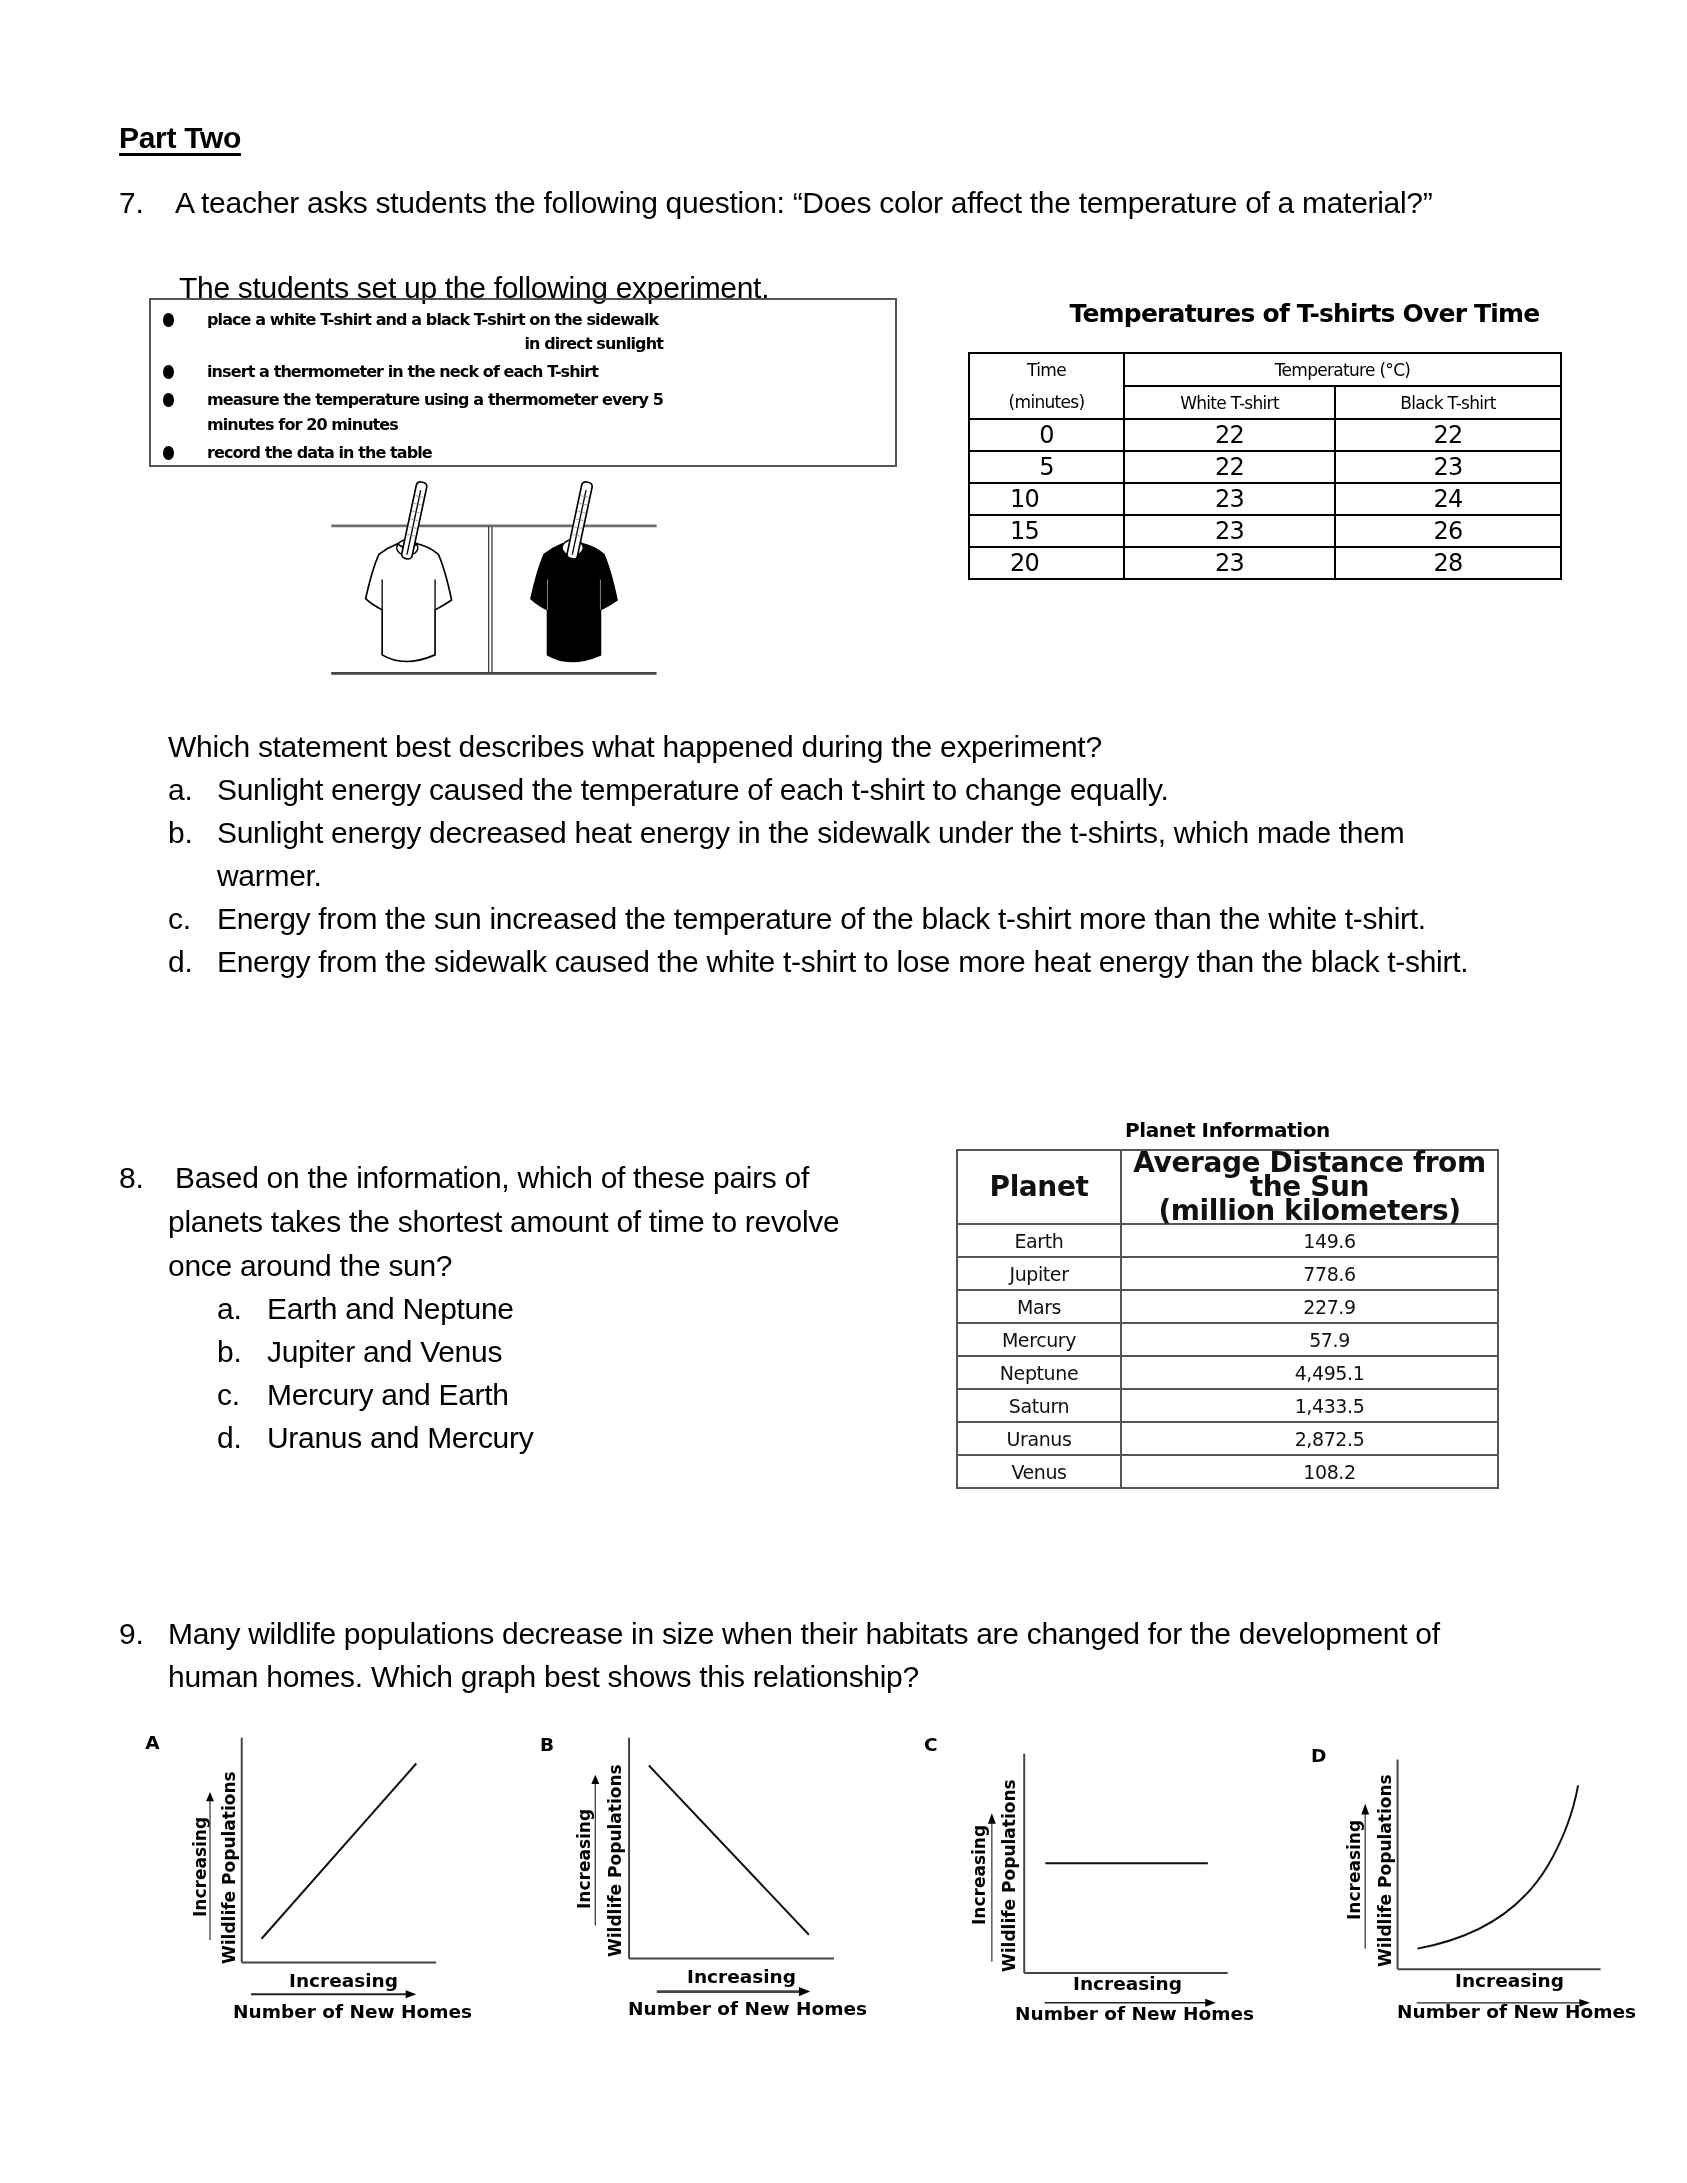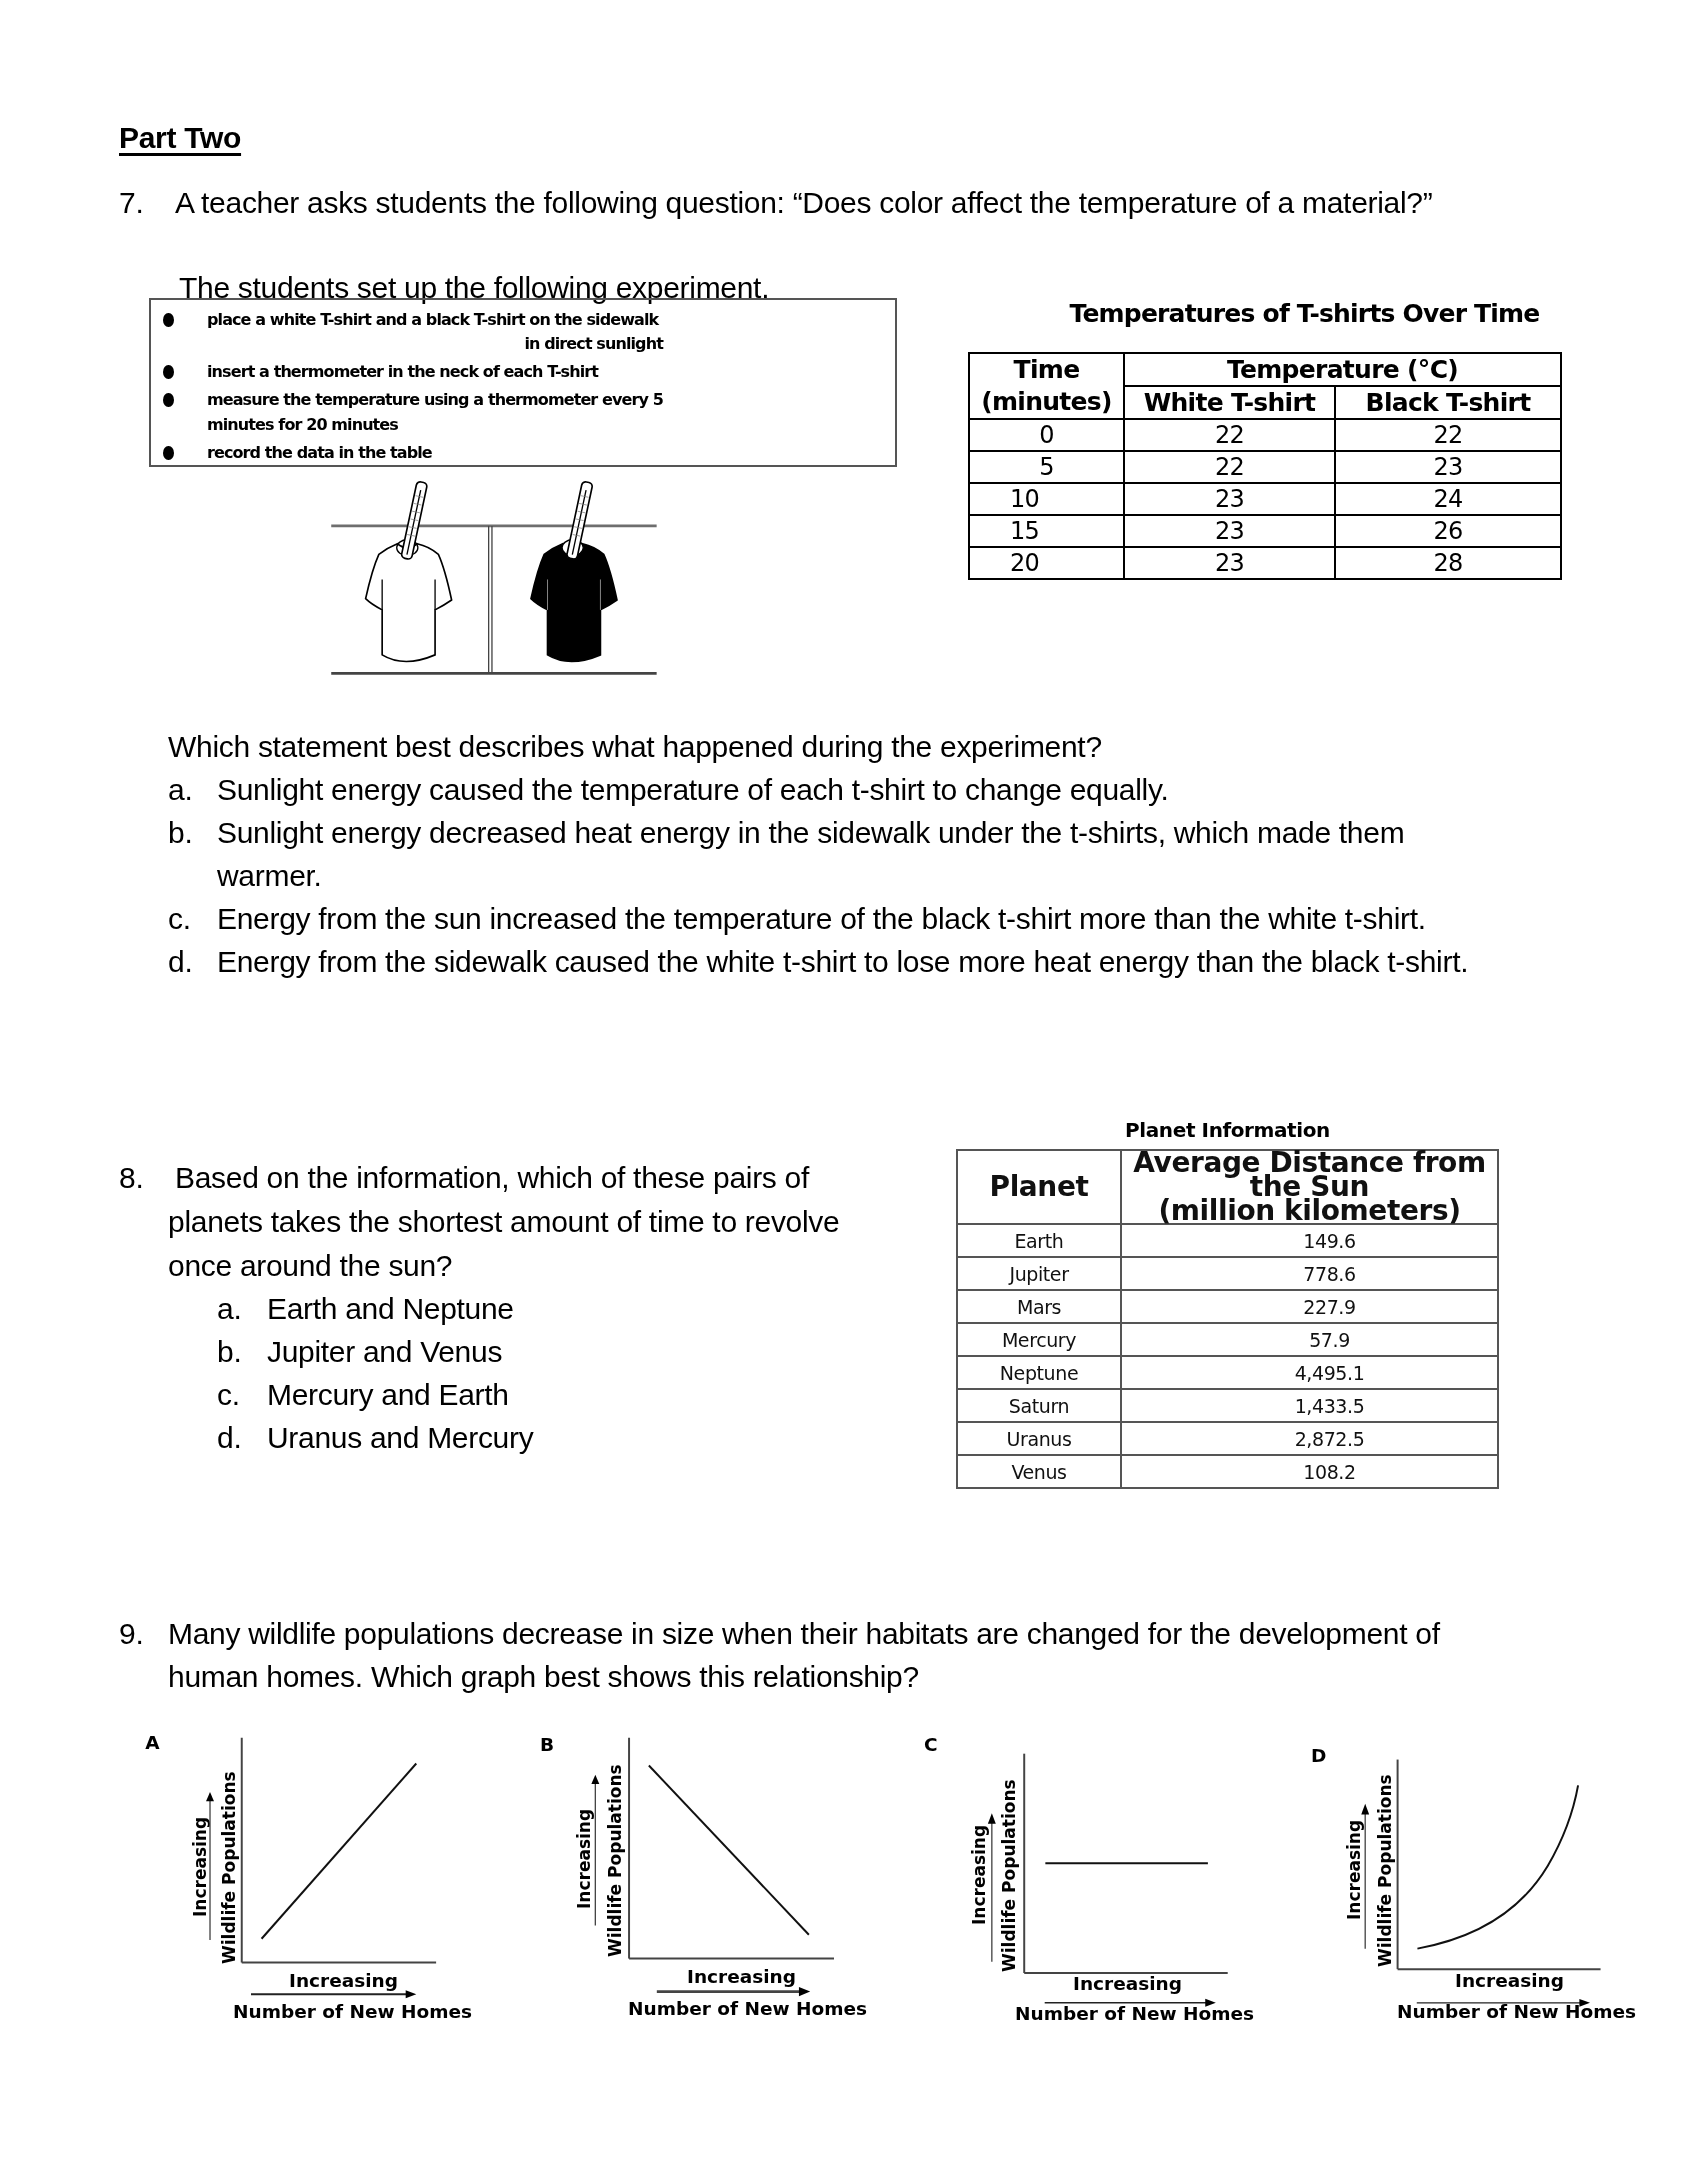--- a/index.html
+++ b/index.html
@@ -12,21 +12,21 @@
   
   .proc-box { position: absolute; left: 149px; top: 298px; width: 748px; height: 169px; border: 2px solid #555; box-sizing: border-box; }
   .proc-box ul { list-style: none; margin: 0; padding: 0; position: absolute; left: 0; top: 6.6px; }
   .proc-box li { position: relative; padding-left: 56px; font-family: "DejaVu Sans", sans-serif; font-weight: bold; font-size: 16px; line-height: 26px; letter-spacing: -0.9px; white-space: nowrap; }
   .proc-box li .bullet { position: absolute; left: 12px; top: 6px; width: 10.6px; height: 14px; border-radius: 50%; background: #000; }
 
   
   .tbl-title { position: absolute; left: 959px; top: 299px; width: 691px; text-align: center; font-family: "DejaVu Sans", sans-serif; font-weight: bold; font-size: 25px; letter-spacing: -0.8px; }
   table.temp { position: absolute; left: 968px; top: 352px; border-collapse: collapse; width: 594px; font-family: "DejaVu Sans", sans-serif; }
   table.temp td, table.temp th { border: 2px solid #000; padding: 0; text-align: center; height: 30px; font-size: 24px; letter-spacing: -0.7px; }
-  table.temp th { font-weight: bold; font-size: 25px; }
+  table.temp th { font-weight: normal; font-size: 17px; }
 
   
   .planet-title { position: absolute; left: 959px; top: 1118px; width: 715px; text-align: center; font-family: "DejaVu Sans", sans-serif; font-weight: bold; font-size: 20px; letter-spacing: -0.4px; }
   table.planet { position: absolute; left: 956px; top: 1149px; border-collapse: collapse; width: 543px; font-family: "DejaVu Sans", sans-serif; }
   table.planet td, table.planet th { border: 2px solid #555; padding: 0; text-align: center; height: 31px; font-size: 19px; letter-spacing: -0.4px; color: #111; }
   table.planet th { font-weight: bold; font-size: 28px; line-height: 24px; }
   table.planet td.num { padding-left: 40px; }
 
   
   .graph { position: absolute; width: 357px; height: 318px; }

